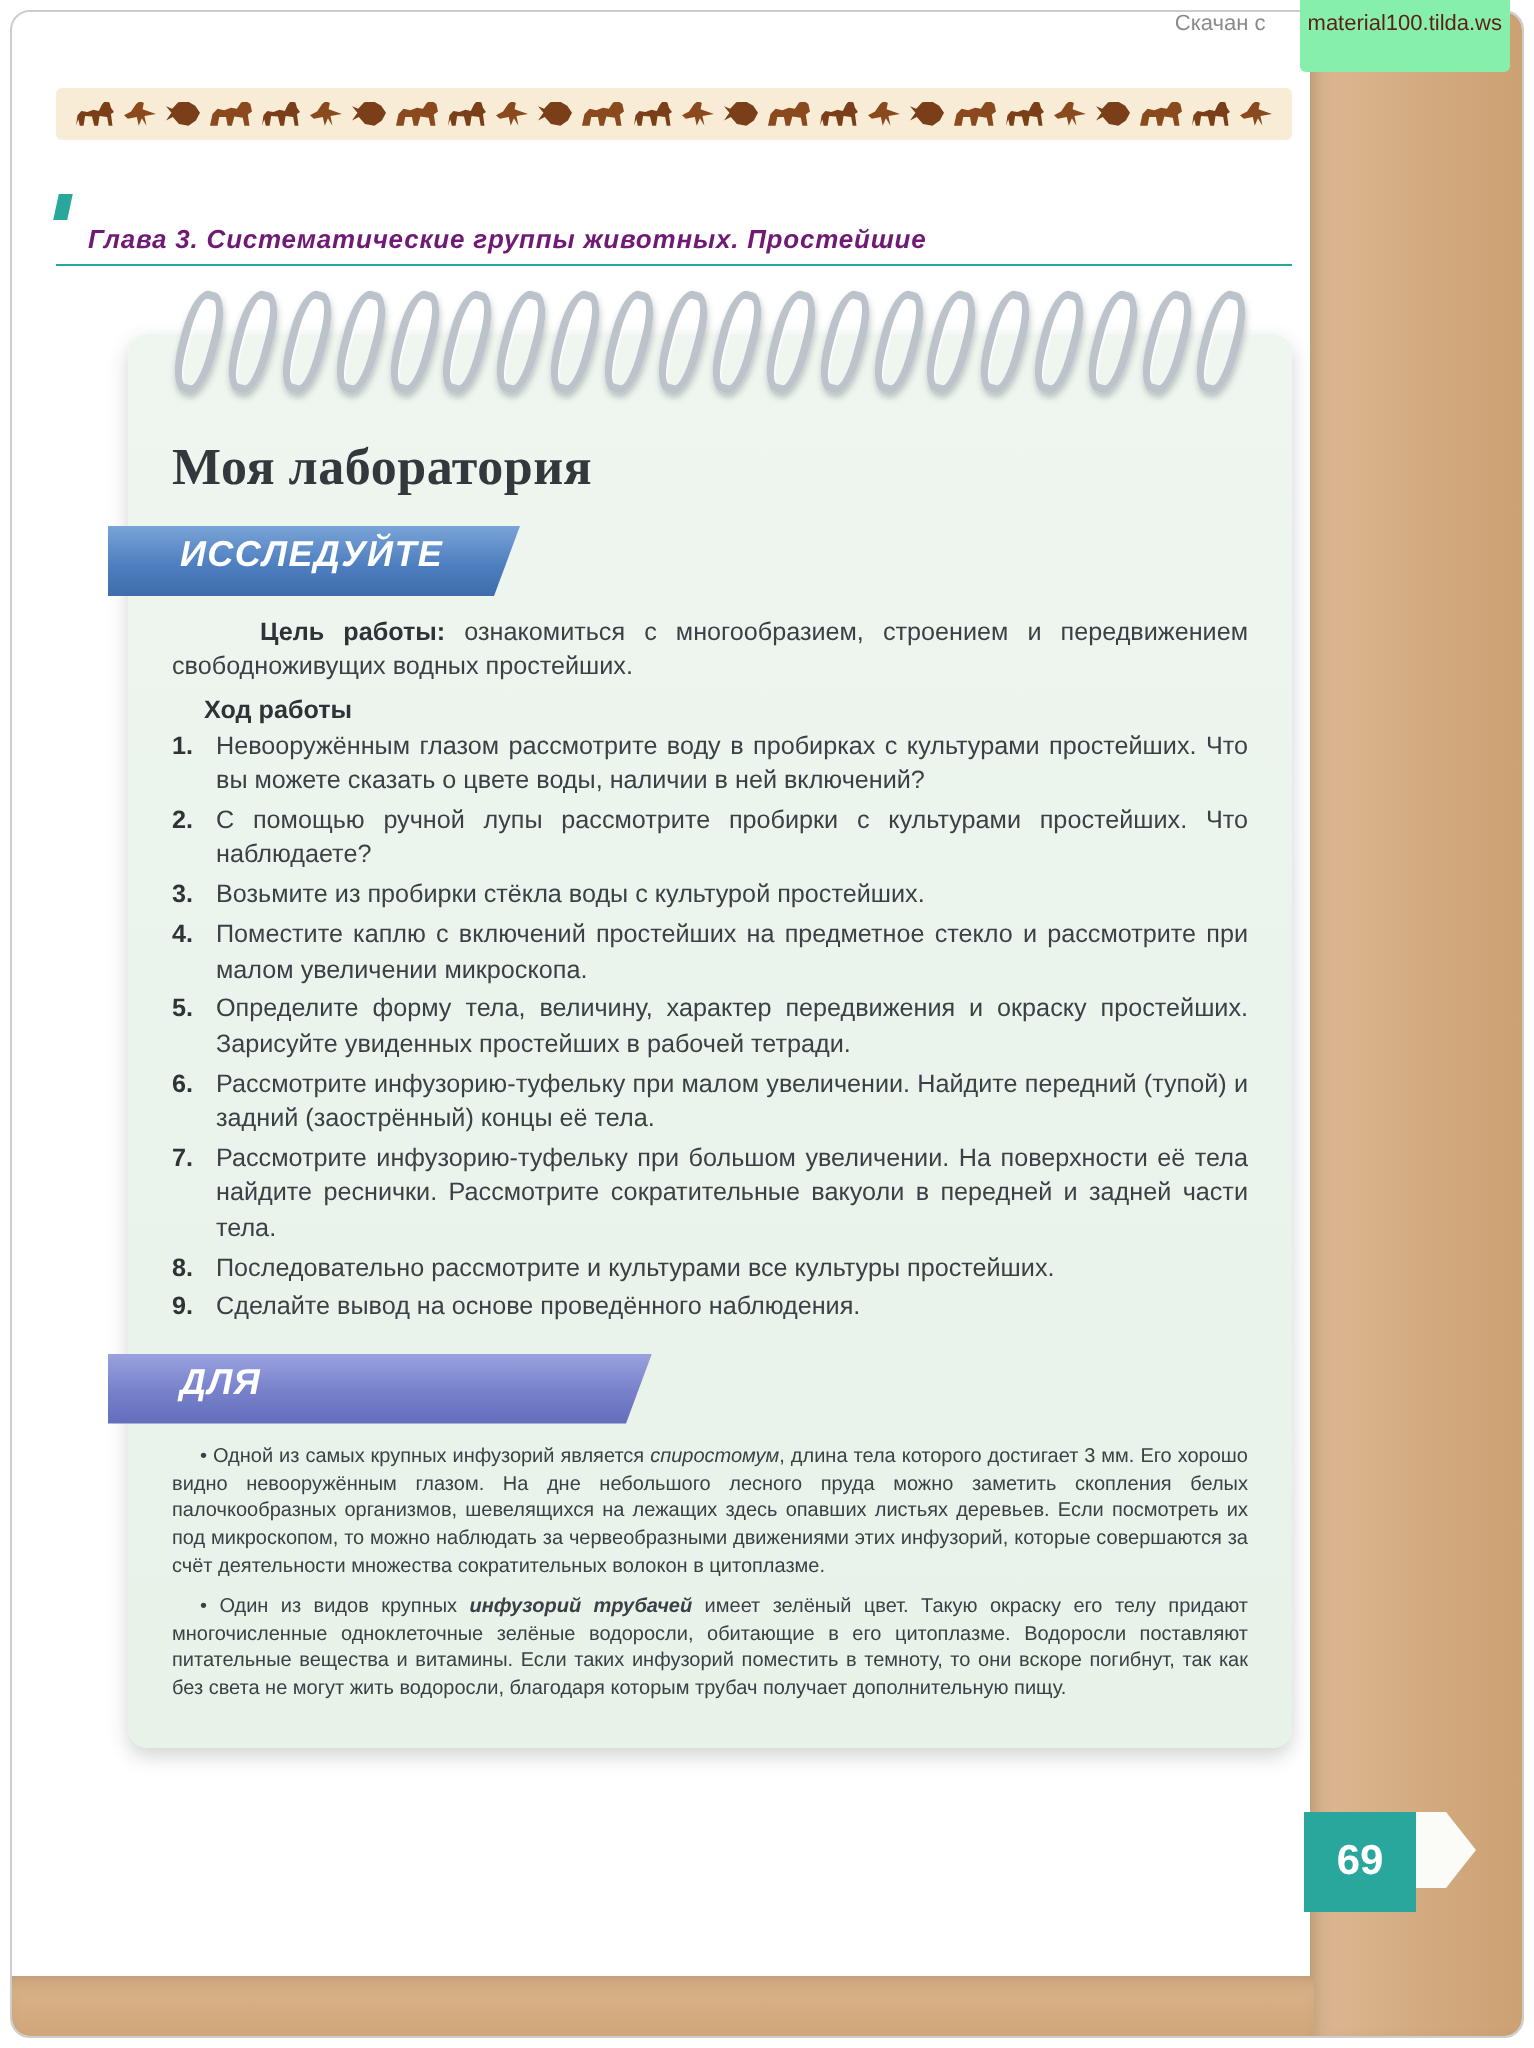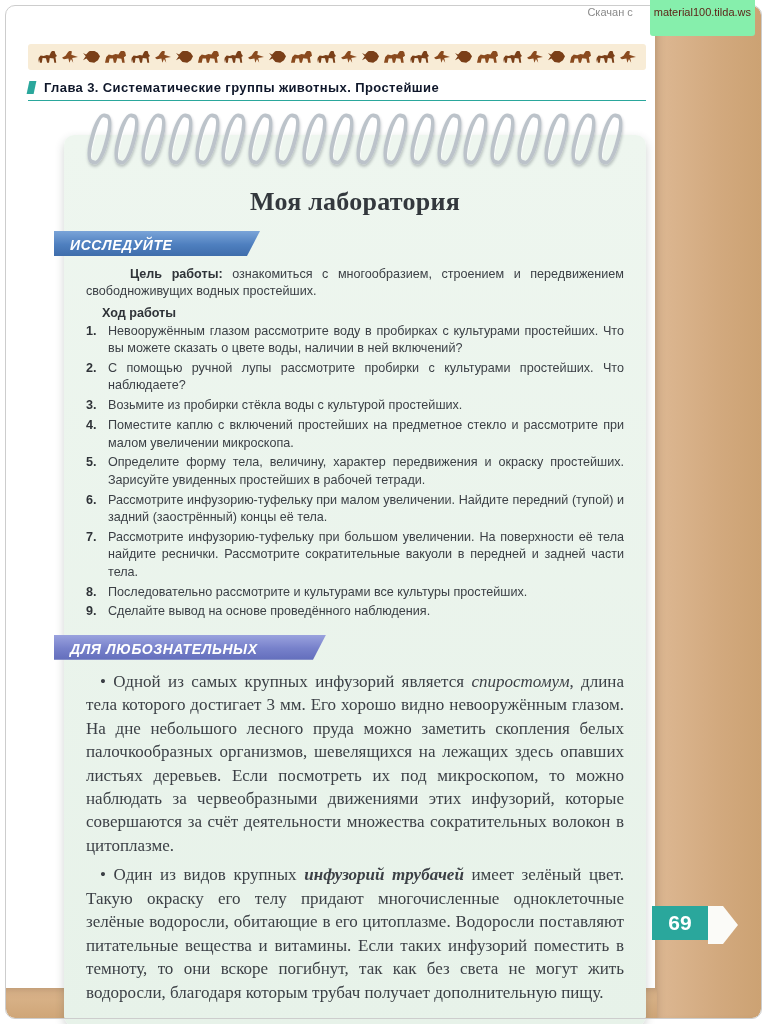--- a/index.html
+++ b/index.html
@@ -14,79 +14,79 @@
   
   .tan-strip{position:absolute;top:6px;right:6px;bottom:6px;width:106px;
              background:linear-gradient(90deg,#ddb893 0%,#d2a97e 60%,#cca273 100%);
              border-radius:0 9px 9px 0;box-shadow:inset 8px 0 10px -7px rgba(90,60,30,.35);z-index:1;}
   .tan-bottom{position:absolute;left:6px;right:110px;bottom:6px;height:30px;
              background:linear-gradient(180deg,#dcb68e 0%,#cfa678 100%);
              border-radius:0 0 0 9px;box-shadow:inset 0 8px 10px -7px rgba(90,60,30,.3);z-index:1;}
 
   
   .page-tab{position:absolute;left:652px;top:906px;display:flex;z-index:4;}
-  .tab-num{width:56px;height:34px;background:#2aa79c;color:#ffffff;font-weight:bold;font-size:21px;
+  .tab-num{width:56px;height:50px;background:#2aa79c;color:#ffffff;font-weight:bold;font-size:21px;
            display:flex;align-items:center;justify-content:center;}
   .tab-arrow{width:30px;height:38px;background:#fbfbf8;
              clip-path:polygon(0 0,50% 0,100% 50%,50% 100%,0 100%);}
 
   
   .content{position:absolute;left:28px;top:44px;width:618px;z-index:2;}
 
   
   .animal-band{height:26px;background:#f8ecd6;border-radius:3px;display:flex;align-items:center;
                justify-content:space-between;padding:0 10px;}
   .animal{display:inline-block;width:19px;height:13px;background:#8a4a1e;}
   .animal:nth-child(odd){background:#7a3f18;}
   .a0{clip-path:polygon(0 95%,4% 55%,14% 38%,30% 42%,46% 34%,60% 38%,68% 14%,76% 0,88% 6%,92% 26%,100% 42%,92% 50%,96% 95%,86% 95%,82% 62%,62% 58%,58% 95%,48% 95%,42% 60%,24% 58%,20% 95%,10% 95%,6% 70%);}
   .a1{clip-path:polygon(0 55%,22% 40%,38% 12%,50% 0,62% 8%,58% 32%,100% 50%,64% 58%,70% 95%,56% 66%,46% 95%,40% 62%,12% 68%);width:16px;}
   .a2{clip-path:polygon(0 20%,16% 45%,0 75%,20% 62%,38% 88%,66% 95%,88% 75%,100% 45%,86% 18%,62% 0,36% 5%,18% 30%);width:17px;}
   .a3{clip-path:polygon(0 95%,6% 50%,18% 30%,34% 36%,50% 26%,64% 30%,74% 6%,86% 0,96% 12%,100% 40%,90% 52%,94% 95%,82% 95%,78% 64%,58% 60%,52% 95%,42% 95%,38% 62%,22% 62%,18% 95%,8% 95%);width:21px;}
 
   
   .chapter{margin-top:10px;padding-bottom:5px;border-bottom:1.5px solid #2aa79c;display:flex;align-items:center;}
   .chapbar{display:inline-block;width:7px;height:13px;background:#2aa79c;transform:skewX(-12deg);margin-right:9px;}
-  .chapter .chaptext{color:#0f172a;font-weight:bold;font-size:13px;letter-spacing:.03em;}
+  .chapter .chaptext{color:#701a75;font-style:italic;font-weight:bold;font-size:13px;letter-spacing:.03em;margin-top:32px;}
 
   
   .notebook{position:relative;margin:34px 0 0 36px;width:582px;
             background:linear-gradient(180deg,#eef6ef 0%,#e7f2e9 100%);
             border-radius:10px;box-shadow:0 4px 10px rgba(40,60,50,.22);
             padding:30px 22px 16px 22px;box-sizing:border-box;}
   .rings{position:absolute;top:-22px;left:26px;right:26px;display:flex;justify-content:space-between;z-index:3;}
   .ring{display:block;width:11px;height:44px;border:4px solid #bcc3ca;border-radius:8px/22px;
         transform:rotate(15deg);
         box-shadow:1px 2px 3px rgba(60,70,80,.3), inset 1px 1px 1px rgba(255,255,255,.85);}
 
-  .nb-title{margin:22px 0 4px 0;text-align:center;font-family:"Liberation Serif",serif;
+  .nb-title{margin:22px 0 4px 0;text-align:left;font-family:"Liberation Serif",serif;
             font-size:26px;font-weight:bold;color:#33383d;letter-spacing:.01em;}
 
   
-  .ribbon{position:relative;margin:14px 0 10px -32px;height:25px;line-height:28px;color:#ffffff;
-          font-weight:bold;font-style:italic;font-size:14px;letter-spacing:.04em;
-          padding-left:16px;box-sizing:border-box;
+  .ribbon{position:relative;margin:14px 0 10px -32px;height:35px;line-height:28px;color:#ffffff;
+          font-weight:bold;font-style:italic;font-size:18px;letter-spacing:.04em;
+          padding-left:36px;box-sizing:border-box;
           clip-path:polygon(0 0,100% 0,calc(100% - 13px) 100%,0 100%);}
   .ribbon .fold{position:absolute;left:0;bottom:-6px;width:10px;height:6px;}
   .ribbon.blue{width:206px;background:linear-gradient(180deg,#7aa4d8 0%,#4e7fbf 55%,#3f6dab 100%);}
   .ribbon.blue .fold{background:#2c4f7e;clip-path:polygon(0 0,100% 0,100% 100%);}
   .ribbon.purple{width:272px;background:linear-gradient(180deg,#9aa2de 0%,#7680ca 55%,#636ebc 100%);}
   .ribbon.purple .fold{background:#464f92;clip-path:polygon(0 0,100% 0,100% 100%);}
 
   .lab-heading{margin:14px 0 8px 0;font-size:13.4px;font-weight:bold;color:#2f3338;letter-spacing:.01em;}
 
   .para{margin:5px 0;font-size:12.6px;line-height:1.38;text-align:justify;text-indent:16px;}
   .lead{font-weight:bold;color:#2f3338;margin-left:28px;}
   .hod{margin:5px 0 3px 0;font-size:12.6px;font-weight:bold;color:#2f3338;text-indent:16px;}
 
   ol.steps{list-style:none;margin:2px 0 0 0;padding:0;}
   ol.steps li{display:flex;margin:2.5px 0;font-size:12.6px;line-height:1.38;}
   ol.steps .num{flex:0 0 22px;font-weight:bold;color:#2f3338;}
   ol.steps .txt{flex:1;text-align:justify;}
 
-  .note{margin:6px 0;font-size:17px;line-height:1.38;text-align:justify;text-indent:14px;font-family:Liberation Serif, serif;}
+  .note{margin:6px 0;font-size:10px;line-height:1.38;text-align:justify;text-indent:14px;}
   .note .it{font-style:italic;}
   .note .bd{font-weight:bold;}
 </style>
 </head>
 <body>
 
 <div class="page">
 
   <div class="watermark">
     <span>Скачан с</span><span class="wm-link">material100.tilda.ws</span>

